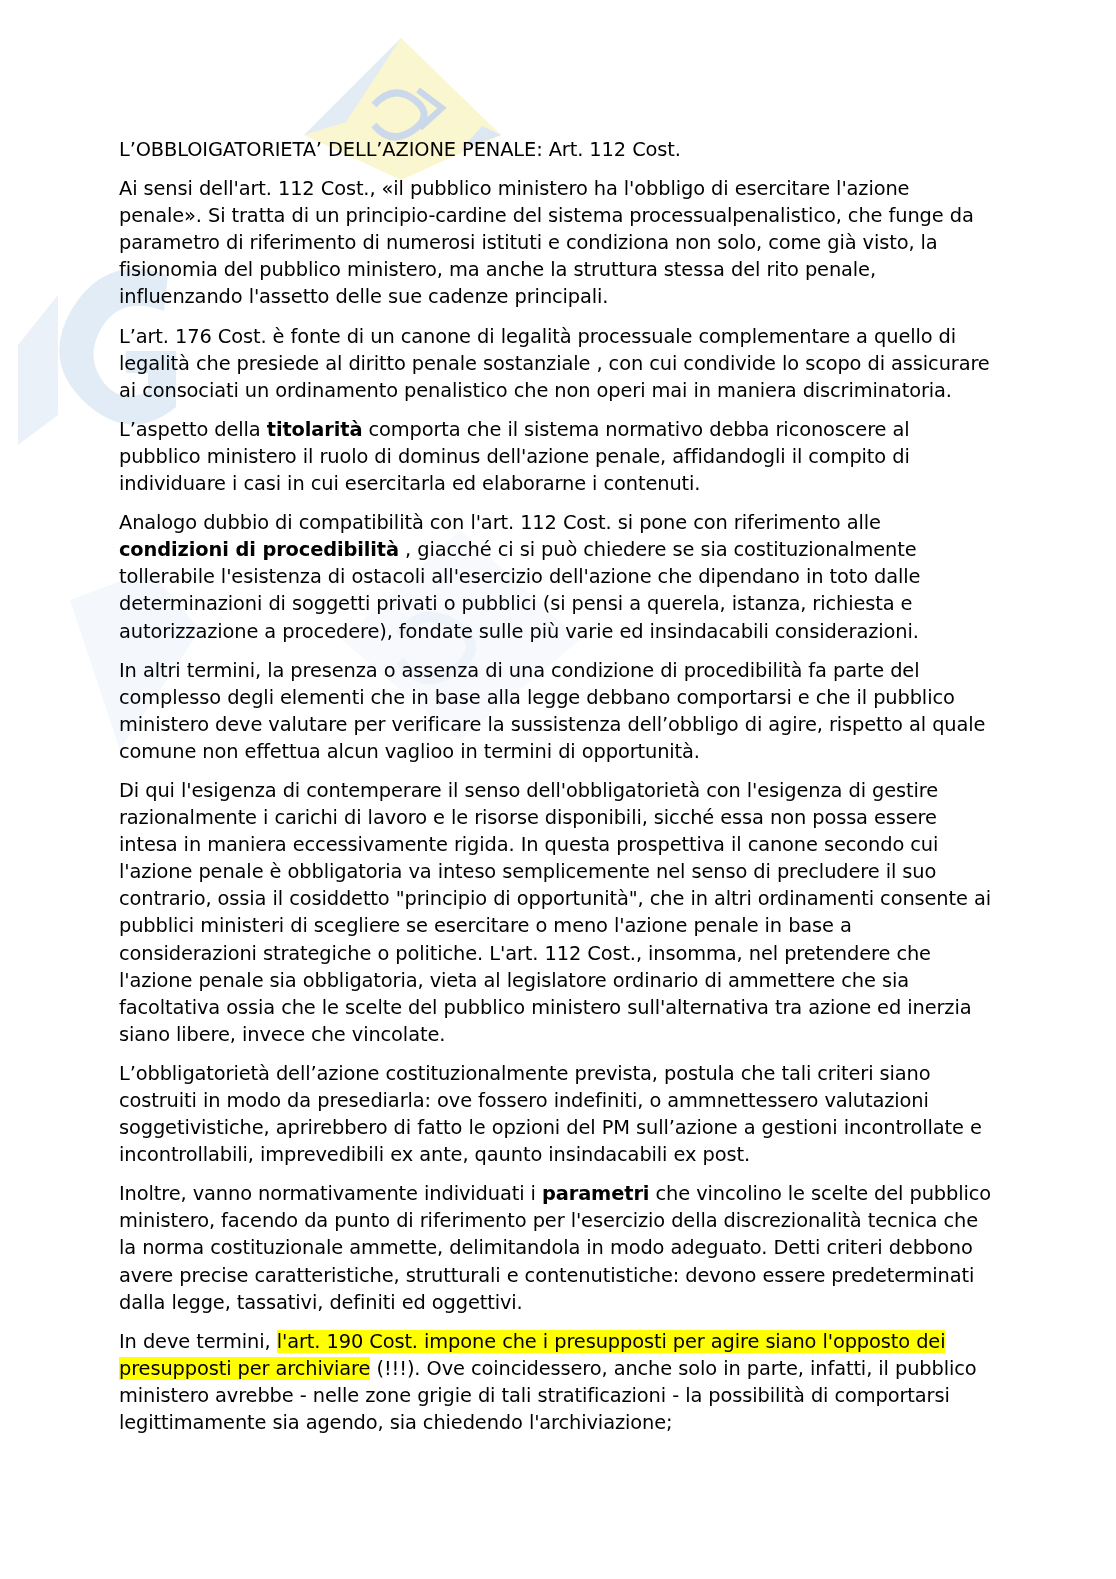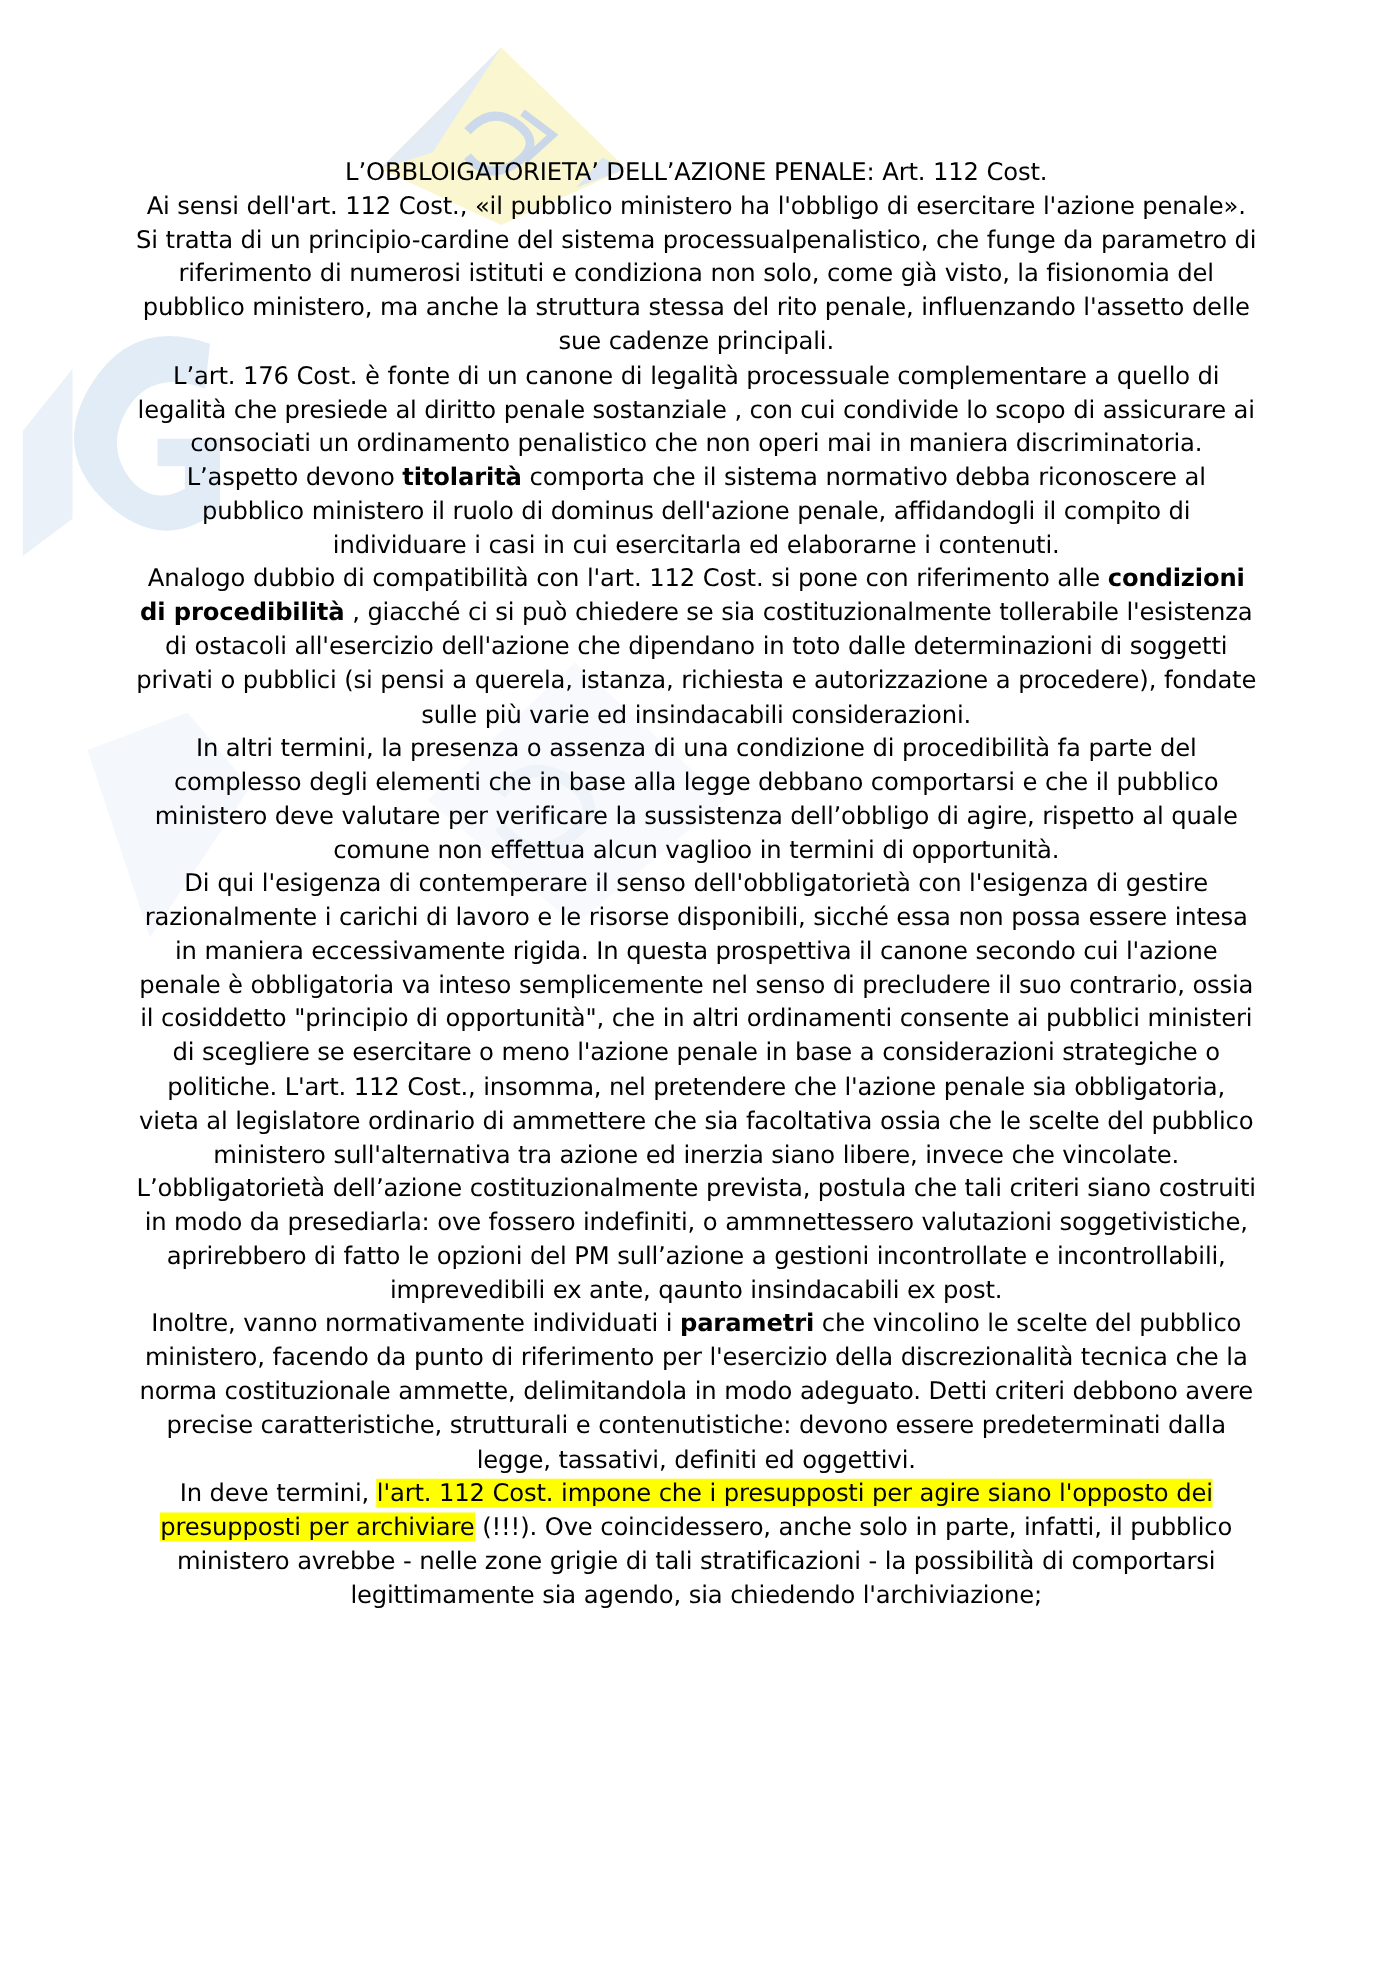--- a/index.html
+++ b/index.html
@@ -58,23 +58,23 @@
     width: 900px;
     z-index: 2;
     font-family: "DejaVu Sans", sans-serif;
     font-size: 19.4px;
     line-height: 27.1px;
     color: #000000;
     letter-spacing: -0.12px;
     word-spacing: 0.1px;
   }
   #doc p {
-    margin: 0;
+    margin: 12px;
     padding: 0;
-    text-align: center;
+    text-align: left;
   }
   .b { font-weight: bold; }
   .hl {
     background-color: #ffff00;
     box-decoration-break: clone;
     -webkit-box-decoration-break: clone;
   }
 </style>
 </head>
 <body>
@@ -105,31 +105,31 @@
 
   <div id="doc">
 
     <p>L’OBBLOIGATORIETA’ DELL’AZIONE PENALE: Art. 112 Cost.</p>
 
 
     <p>Ai sensi dell'art. 112 Cost., «il pubblico ministero ha l'obbligo di esercitare l'azione penale». Si tratta di un principio-cardine del sistema processualpenalistico, che funge da parametro di riferimento di numerosi istituti e condiziona non solo, come già visto, la fisionomia del pubblico ministero, ma anche la struttura stessa del rito penale, influenzando l'assetto delle sue cadenze principali.</p>
 
     <p>L’art. 176 Cost. è fonte di un canone di legalità processuale complementare a quello di legalità che presiede al diritto penale sostanziale , con cui condivide lo scopo di assicurare ai consociati un ordinamento penalistico che non operi mai in maniera discriminatoria.</p>
 
-    <p><span>L’aspetto devono </span><span class="b">titolarità</span><span> comporta che il sistema normativo debba riconoscere al pubblico ministero il ruolo di dominus dell'azione penale, affidandogli il compito di individuare i casi in cui esercitarla ed elaborarne i contenuti.</span></p>
+    <p><span>L’aspetto della </span><span class="b">titolarità</span><span> comporta che il sistema normativo debba riconoscere al pubblico ministero il ruolo di dominus dell'azione penale, affidandogli il compito di individuare i casi in cui esercitarla ed elaborarne i contenuti.</span></p>
 
 
     <p><span>Analogo dubbio di compatibilità con l'art. 112 Cost. si pone con riferimento alle </span><span class="b">condizioni di procedibilità</span><span> , giacché ci si può chiedere se sia costituzionalmente tollerabile l'esistenza di ostacoli all'esercizio dell'azione che dipendano in toto dalle determinazioni di soggetti privati o pubblici (si pensi a querela, istanza, richiesta e autorizzazione a procedere), fondate sulle più varie ed insindacabili considerazioni.</span></p>
 
     <p>In altri termini, la presenza o assenza di una condizione di procedibilità fa parte del complesso degli elementi che in base alla legge debbano comportarsi e che il pubblico ministero deve valutare per verificare la sussistenza dell’obbligo di agire, rispetto al quale comune non effettua alcun vaglioo in termini di opportunità.</p>
 
     <p>Di qui l'esigenza di contemperare il senso dell'obbligatorietà con l'esigenza di gestire razionalmente i carichi di lavoro e le risorse disponibili, sicché essa non possa essere intesa in maniera eccessivamente rigida. In questa prospettiva il canone secondo cui l'azione penale è obbligatoria va inteso semplicemente nel senso di precludere il suo contrario, ossia il cosiddetto "principio di opportunità", che in altri ordinamenti consente ai pubblici ministeri di scegliere se esercitare o meno l'azione penale in base a considerazioni strategiche o politiche. L'art. 112 Cost., insomma, nel pretendere che l'azione penale sia obbligatoria, vieta al legislatore ordinario di ammettere che sia facoltativa ossia che le scelte del pubblico ministero sull'alternativa tra azione ed inerzia siano libere, invece che vincolate.</p>
 
     <p>L’obbligatorietà dell’azione costituzionalmente prevista, postula che tali criteri siano costruiti in modo da presediarla: ove fossero indefiniti, o ammnettessero valutazioni soggetivistiche, aprirebbero di fatto le opzioni del PM sull’azione a gestioni incontrollate e incontrollabili, imprevedibili ex ante, qaunto insindacabili ex post.</p>
 
     <p><span>Inoltre, vanno normativamente individuati i </span><span class="b">parametri</span><span> che vincolino le scelte del pubblico ministero, facendo da punto di riferimento per l'esercizio della discrezionalità tecnica che la norma costituzionale ammette, delimitandola in modo adeguato. Detti criteri debbono avere precise caratteristiche, strutturali e contenutistiche: devono essere predeterminati dalla legge, tassativi, definiti ed oggettivi.</span></p>
 
 
-    <p><span>In deve termini, </span><span class="hl">l'art. 112 Cost. impone che i presupposti per agire siano l'opposto dei presupposti per archiviare</span><span> (!!!). Ove coincidessero, anche solo in parte, infatti, il pubblico ministero avrebbe - nelle zone grigie di tali stratificazioni - la possibilità di comportarsi legittimamente sia agendo, sia chiedendo l'archiviazione;</span></p>
+    <p><span>In deve termini, </span><span class="hl">l'art. 190 Cost. impone che i presupposti per agire siano l'opposto dei presupposti per archiviare</span><span> (!!!). Ove coincidessero, anche solo in parte, infatti, il pubblico ministero avrebbe - nelle zone grigie di tali stratificazioni - la possibilità di comportarsi legittimamente sia agendo, sia chiedendo l'archiviazione;</span></p>
 
 
   </div>
 </div>
 
 </body></html>

